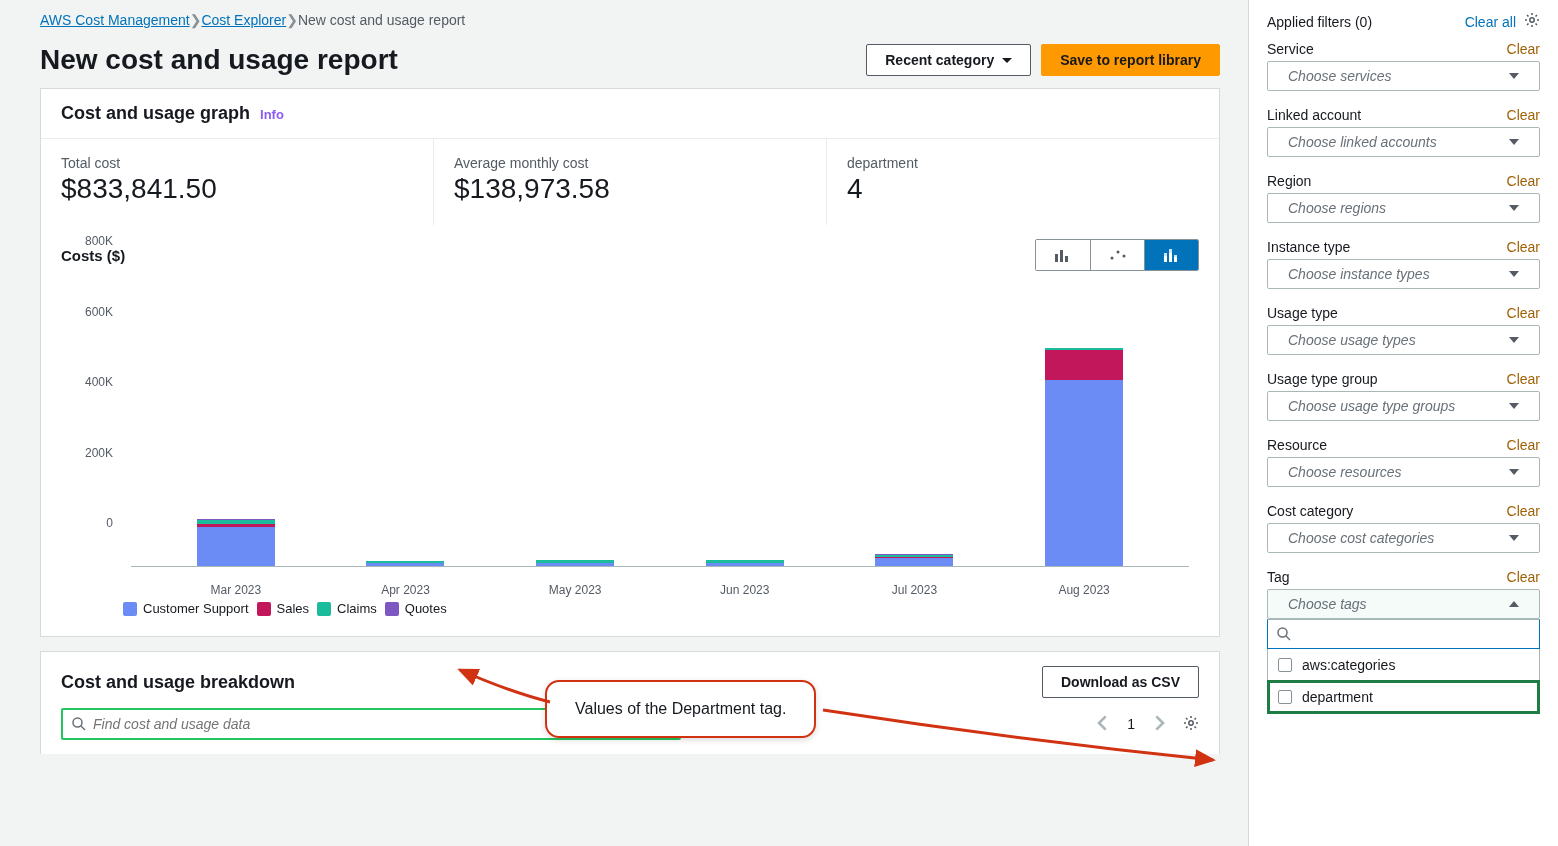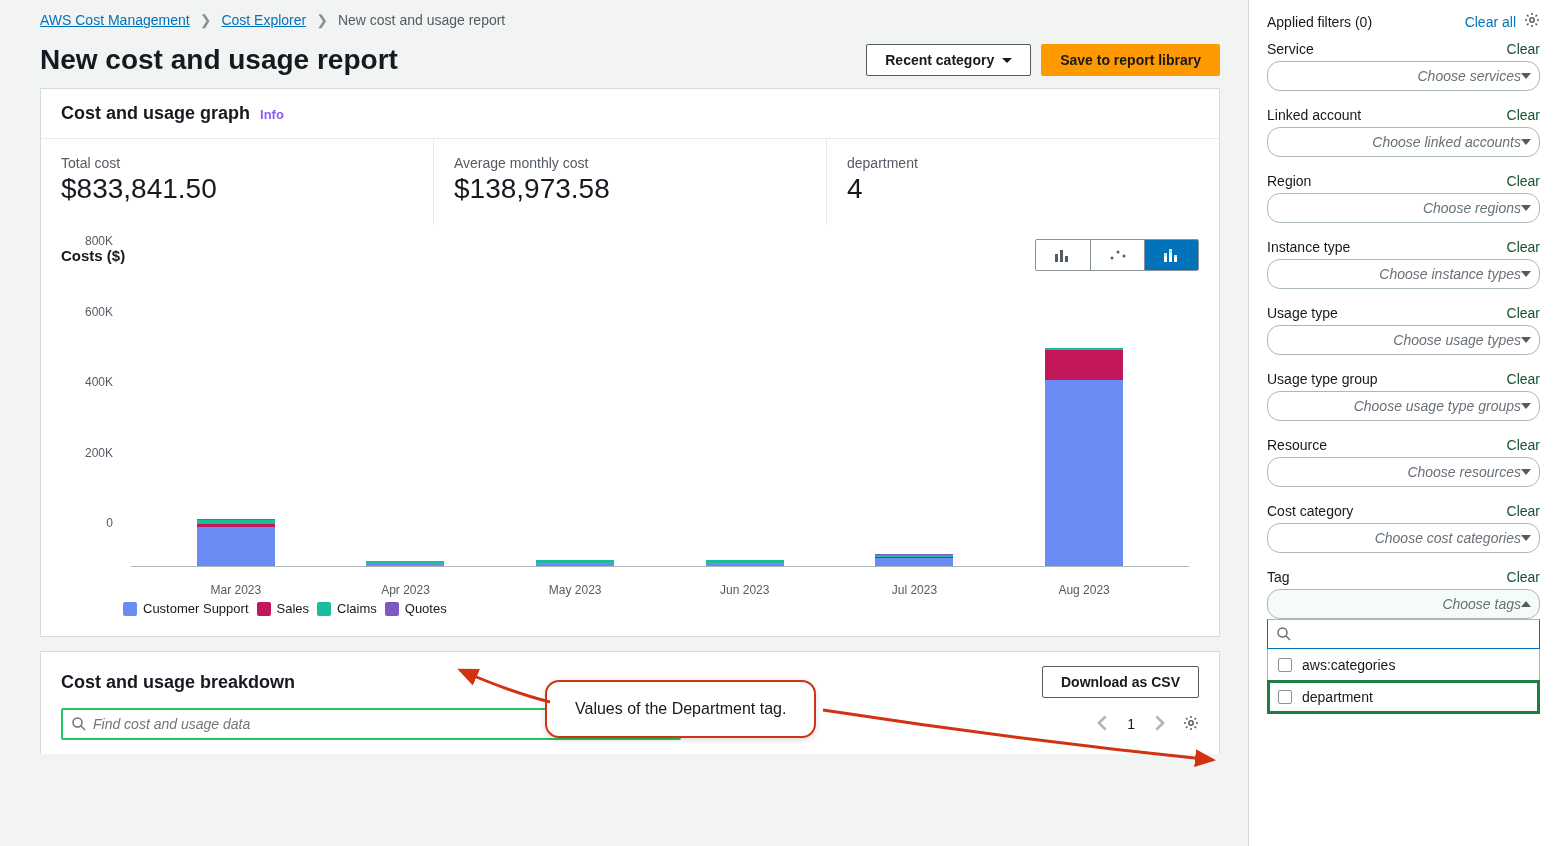--- a/index.html
+++ b/index.html
@@ -2,21 +2,21 @@
 <html><head>
 <meta charset="utf-8">
 <style>
 * { box-sizing: border-box; margin: 0; padding: 0; }
 body { font-family: "Amazon Ember", "Helvetica Neue", Arial, sans-serif; font-size: 14px; color: #16191f; background: #f2f3f3; }
 .app { display: flex; height: 846px; width: 1558px; overflow: hidden; }
 .main { flex: 1; padding: 12px 28px 12px 40px; overflow: hidden; position: relative; }
 .side { width: 310px; border-left: 1px solid #d5dbdb; background: #fff; padding: 12px 18px 0 18px; overflow: hidden; position: relative; }
 
 
-.breadcrumb { display: flex; align-items: center; gap: 10px; font-size: 14px; margin-bottom: 16px; }
+.breadcrumb { display: flex; align-items: center; font-size: 14px; margin-bottom: 16px; }
 .breadcrumb a { color: #0073bb; text-decoration: underline; }
 .breadcrumb .sep { color: #879196; }
 .breadcrumb .current { color: #545b64; }
 
 
 .header-row { display: flex; align-items: center; justify-content: space-between; margin-bottom: 12px; }
 .page-title { font-size: 28px; font-weight: 700; color: #16191f; }
 .header-actions { display: flex; gap: 10px; }
 .btn { display: inline-flex; align-items: center; gap: 8px; border: 1px solid #545b64; background: #fff; color: #16191f; font-weight: 700; font-size: 14px; padding: 7px 18px; border-radius: 2px; cursor: pointer; }
 .btn-primary { background: #ff9900; border-color: #ff9900; color: #16191f; }
@@ -77,22 +77,22 @@
 .callout { position: absolute; border: 2px solid #d13212; border-radius: 14px; background: #fff; padding: 18px 28px; box-shadow: 0 2px 6px rgba(0,0,0,.15); font-size: 16px; color: #16191f; }
 .arrow-svg { position: absolute; pointer-events: none; }
 
 
 .side-head { display: flex; justify-content: space-between; align-items: center; margin-bottom: 10px; font-size: 14px; }
 .side-head-right { display: flex; align-items: center; gap: 8px; }
 .clear-all { color: #0073bb; cursor: pointer; font-size: 14px; }
 .filter-group { margin-bottom: 16px; }
 .fg-row { display: flex; justify-content: space-between; align-items: center; margin-bottom: 4px; }
 .fg-label { font-size: 14px; color: #16191f; }
-.fg-clear { color: #14532d; font-size: 14px; cursor: pointer; }
-.fg-select { border: 1px solid #aab7b8; border-radius: 13px; padding: 6px 8px; display: flex; justify-content: flex-end; align-items: center; background: #fff; cursor: pointer; }
+.fg-clear { color: #a16207; font-size: 14px; cursor: pointer; }
+.fg-select { border: 1px solid #aab7b8; border-radius: 2px; padding: 6px 20px; display: flex; justify-content: space-between; align-items: center; background: #fff; cursor: pointer; }
 .fg-select .ph { font-style: italic; color: #687078; font-size: 14px; }
 .fg-select .tri { width: 0; height: 0; border-left: 5px solid transparent; border-right: 5px solid transparent; border-top: 6px solid #545b64; }
 .tri-up { border-top: none !important; border-bottom: 6px solid #545b64; }
 .tag-dropdown { margin-top: 0; }
 .tag-search { border: 1px solid #0073bb; border-top: 1px solid #aab7b8; padding: 6px 8px; background: #fff; display: flex; align-items: center; gap: 6px; }
 .tag-options { border: 1px solid #aab7b8; border-top: none; background: #fff; }
 .tag-opt { display: flex; align-items: center; gap: 10px; padding: 8px 10px; font-size: 14px; }
 .tag-opt.sel { outline: 3px solid #1d7d45; outline-offset: -2px; }
 .cb { width: 14px; height: 14px; border: 1px solid #879196; border-radius: 2px; background: #fff; }
 .collapse-handle { position: absolute; left: 0; top: 50%; width: 14px; height: 28px; transform: translate(-100%, -50%); display:flex; align-items:center; justify-content:center; color:#545b64; background:#fff; border:1px solid #d5dbdb; border-right:none; cursor:pointer; font-size:10px; }

